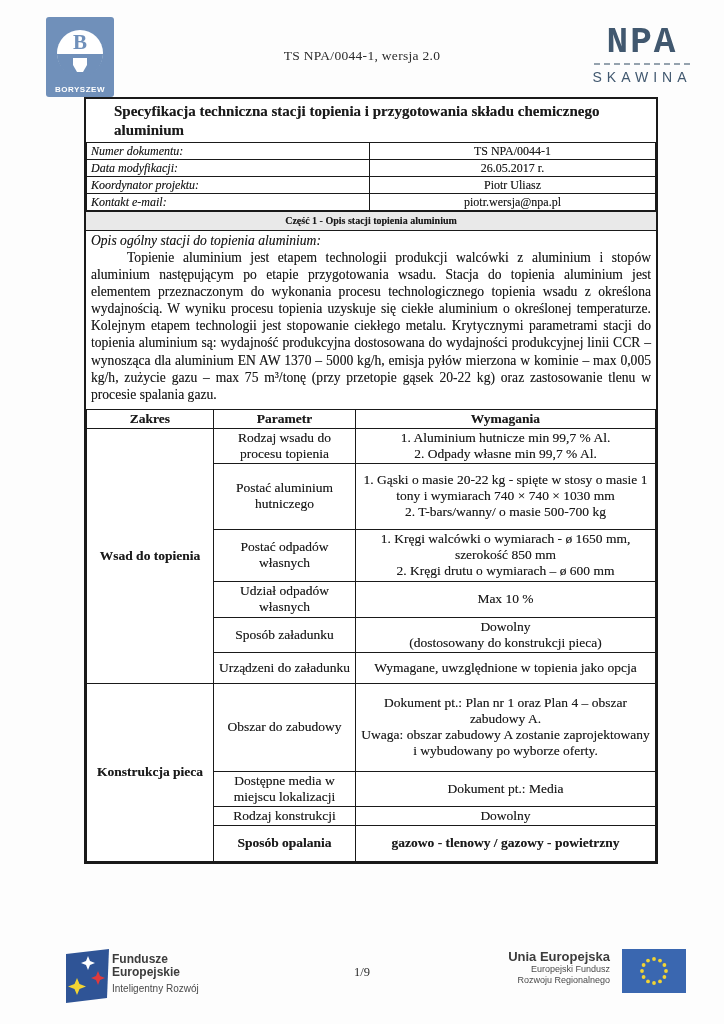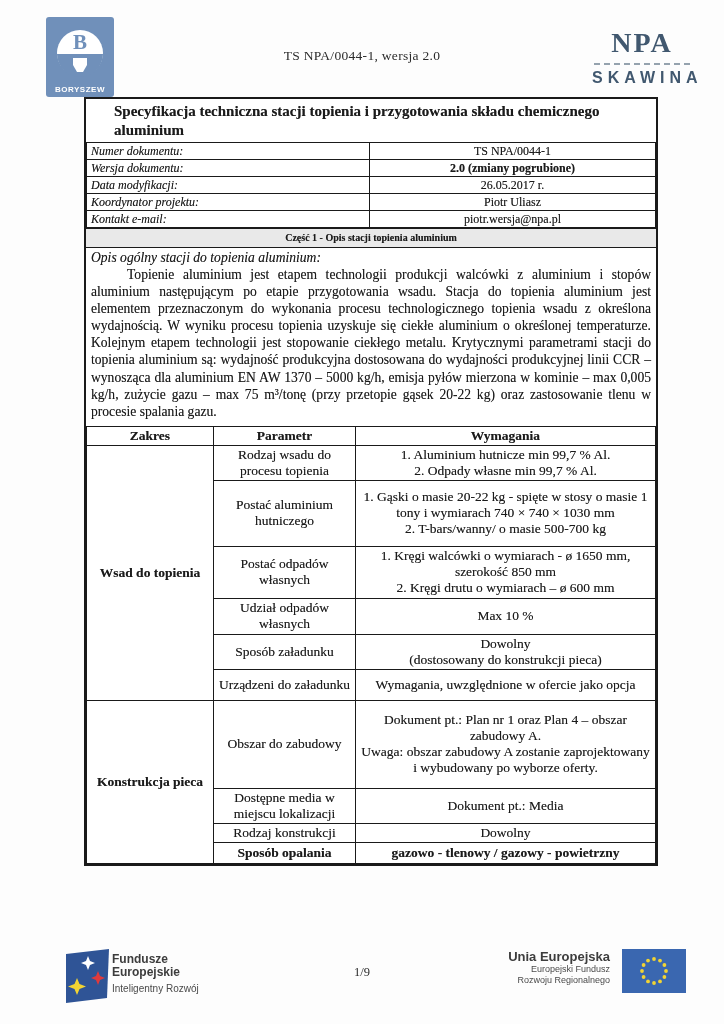--- a/index.html
+++ b/index.html
@@ -22,23 +22,23 @@
     color:var(--ink);
     overflow:hidden;
   }
   
   .boryszew{position:absolute;left:46px;top:17px;width:68px;height:80px}
   .header-ref{
     position:absolute;top:48px;left:0;width:100%;
     text-align:center;font-size:13.5px;color:#2b2b2b;letter-spacing:.3px;
   }
   .npa{position:absolute;top:26px;right:32px;width:100px;text-align:center;color:var(--npa-slate)}
-  .npa-word{font-family:Liberation Serif, serif;font-weight:bold;font-size:28px;line-height:34px;letter-spacing:2px}
+  .npa-word{font-family:Liberation Mono, monospace;font-weight:bold;font-size:36px;line-height:34px;letter-spacing:2px}
   .npa-dash{border-top:2px dashed var(--npa-slate);opacity:.55;margin:3px 2px 4px}
-  .npa-sub{font-family:"Liberation Sans",sans-serif;font-weight:bold;font-size:16px;letter-spacing:5px}
+  .npa-sub{font-family:"Liberation Sans",sans-serif;font-weight:normal;font-size:14px;letter-spacing:5px}
   
   .doc{
     position:absolute;left:84px;top:97px;width:574px;
     border:2px solid #1a1a1a;background:#fff;
     text-shadow:0 0 .4px rgba(0,0,0,.45);
   }
   .title-row{
     min-height:43px;display:flex;align-items:center;justify-content:center;
     font-weight:bold;font-size:15px;padding:2px 28px;line-height:19px;
   }
@@ -102,24 +102,20 @@
 <div class="doc">
   <div class="title-row">Specyfikacja techniczna stacji topienia i przygotowania składu chemicznego aluminium</div>
 
   <table class="info">
     <tbody id="info-body">
         <tr>
           <td class="label">Numer dokumentu:</td>
           <td class="value">TS NPA/0044-1</td>
         </tr>
         <tr>
-          <td class="label">Wersja dokumentu:</td>
-          <td class="value bold">2.0 (zmiany pogrubione)</td>
-        </tr>
-        <tr>
           <td class="label">Data modyfikacji:</td>
           <td class="value">26.05.2017 r.</td>
         </tr>
         <tr>
           <td class="label">Koordynator projektu:</td>
           <td class="value">Piotr Uliasz</td>
         </tr>
         <tr>
           <td class="label">Kontakt e-mail:</td>
           <td class="value">piotr.wersja@npa.pl</td>
@@ -168,38 +164,38 @@
           <td class="param" style="height: 36px;">Udział odpadów własnych</td>
           <td class="req">Max 10 %</td>
         </tr>
         <tr>
           <td class="param" style="height: 35px; margin-top: 45px;">Sposób załadunku</td>
           <td class="req">Dowolny
 (dostosowany do konstrukcji pieca)</td>
         </tr>
         <tr>
           <td class="param" style="height: 31px;">Urządzeni do załadunku</td>
-          <td class="req">Wymagania, uwzględnione w ofercie jako opcja</td>
+          <td class="req">Wymagane, uwzględnione w topienia jako opcja</td>
         </tr>
         <tr>
           <td class="scope" rowspan="4">Konstrukcja pieca</td>
           <td class="param" style="height: 88px;">Obszar do zabudowy</td>
           <td class="req">Dokument pt.: Plan nr 1 oraz Plan 4 – obszar zabudowy A.
 Uwaga: obszar zabudowy A zostanie zaprojektowany i wybudowany po wyborze oferty.</td>
         </tr>
         <tr>
           <td class="param" style="height: 30px;">Dostępne media w miejscu lokalizacji</td>
           <td class="req">Dokument pt.: Media</td>
         </tr>
         <tr>
           <td class="param" style="height: 18px;">Rodzaj konstrukcji</td>
           <td class="req">Dowolny</td>
         </tr>
         <tr class="bold">
-          <td class="param" style="height: 21px;">Sposób opalania</td>
+          <td class="param" style="height: 36px;">Sposób opalania</td>
           <td class="req">gazowo - tlenowy / gazowy - powietrzny</td>
         </tr>
       </tbody>
   </table>
 </div>
 
 <div class="footer">
   <div class="fe-logo">
     <svg width="50" height="56" viewBox="0 0 50 56">
       <polygon points="4,6 47,1 45,50 4,55" fill="var(--fe-blue)"></polygon>

